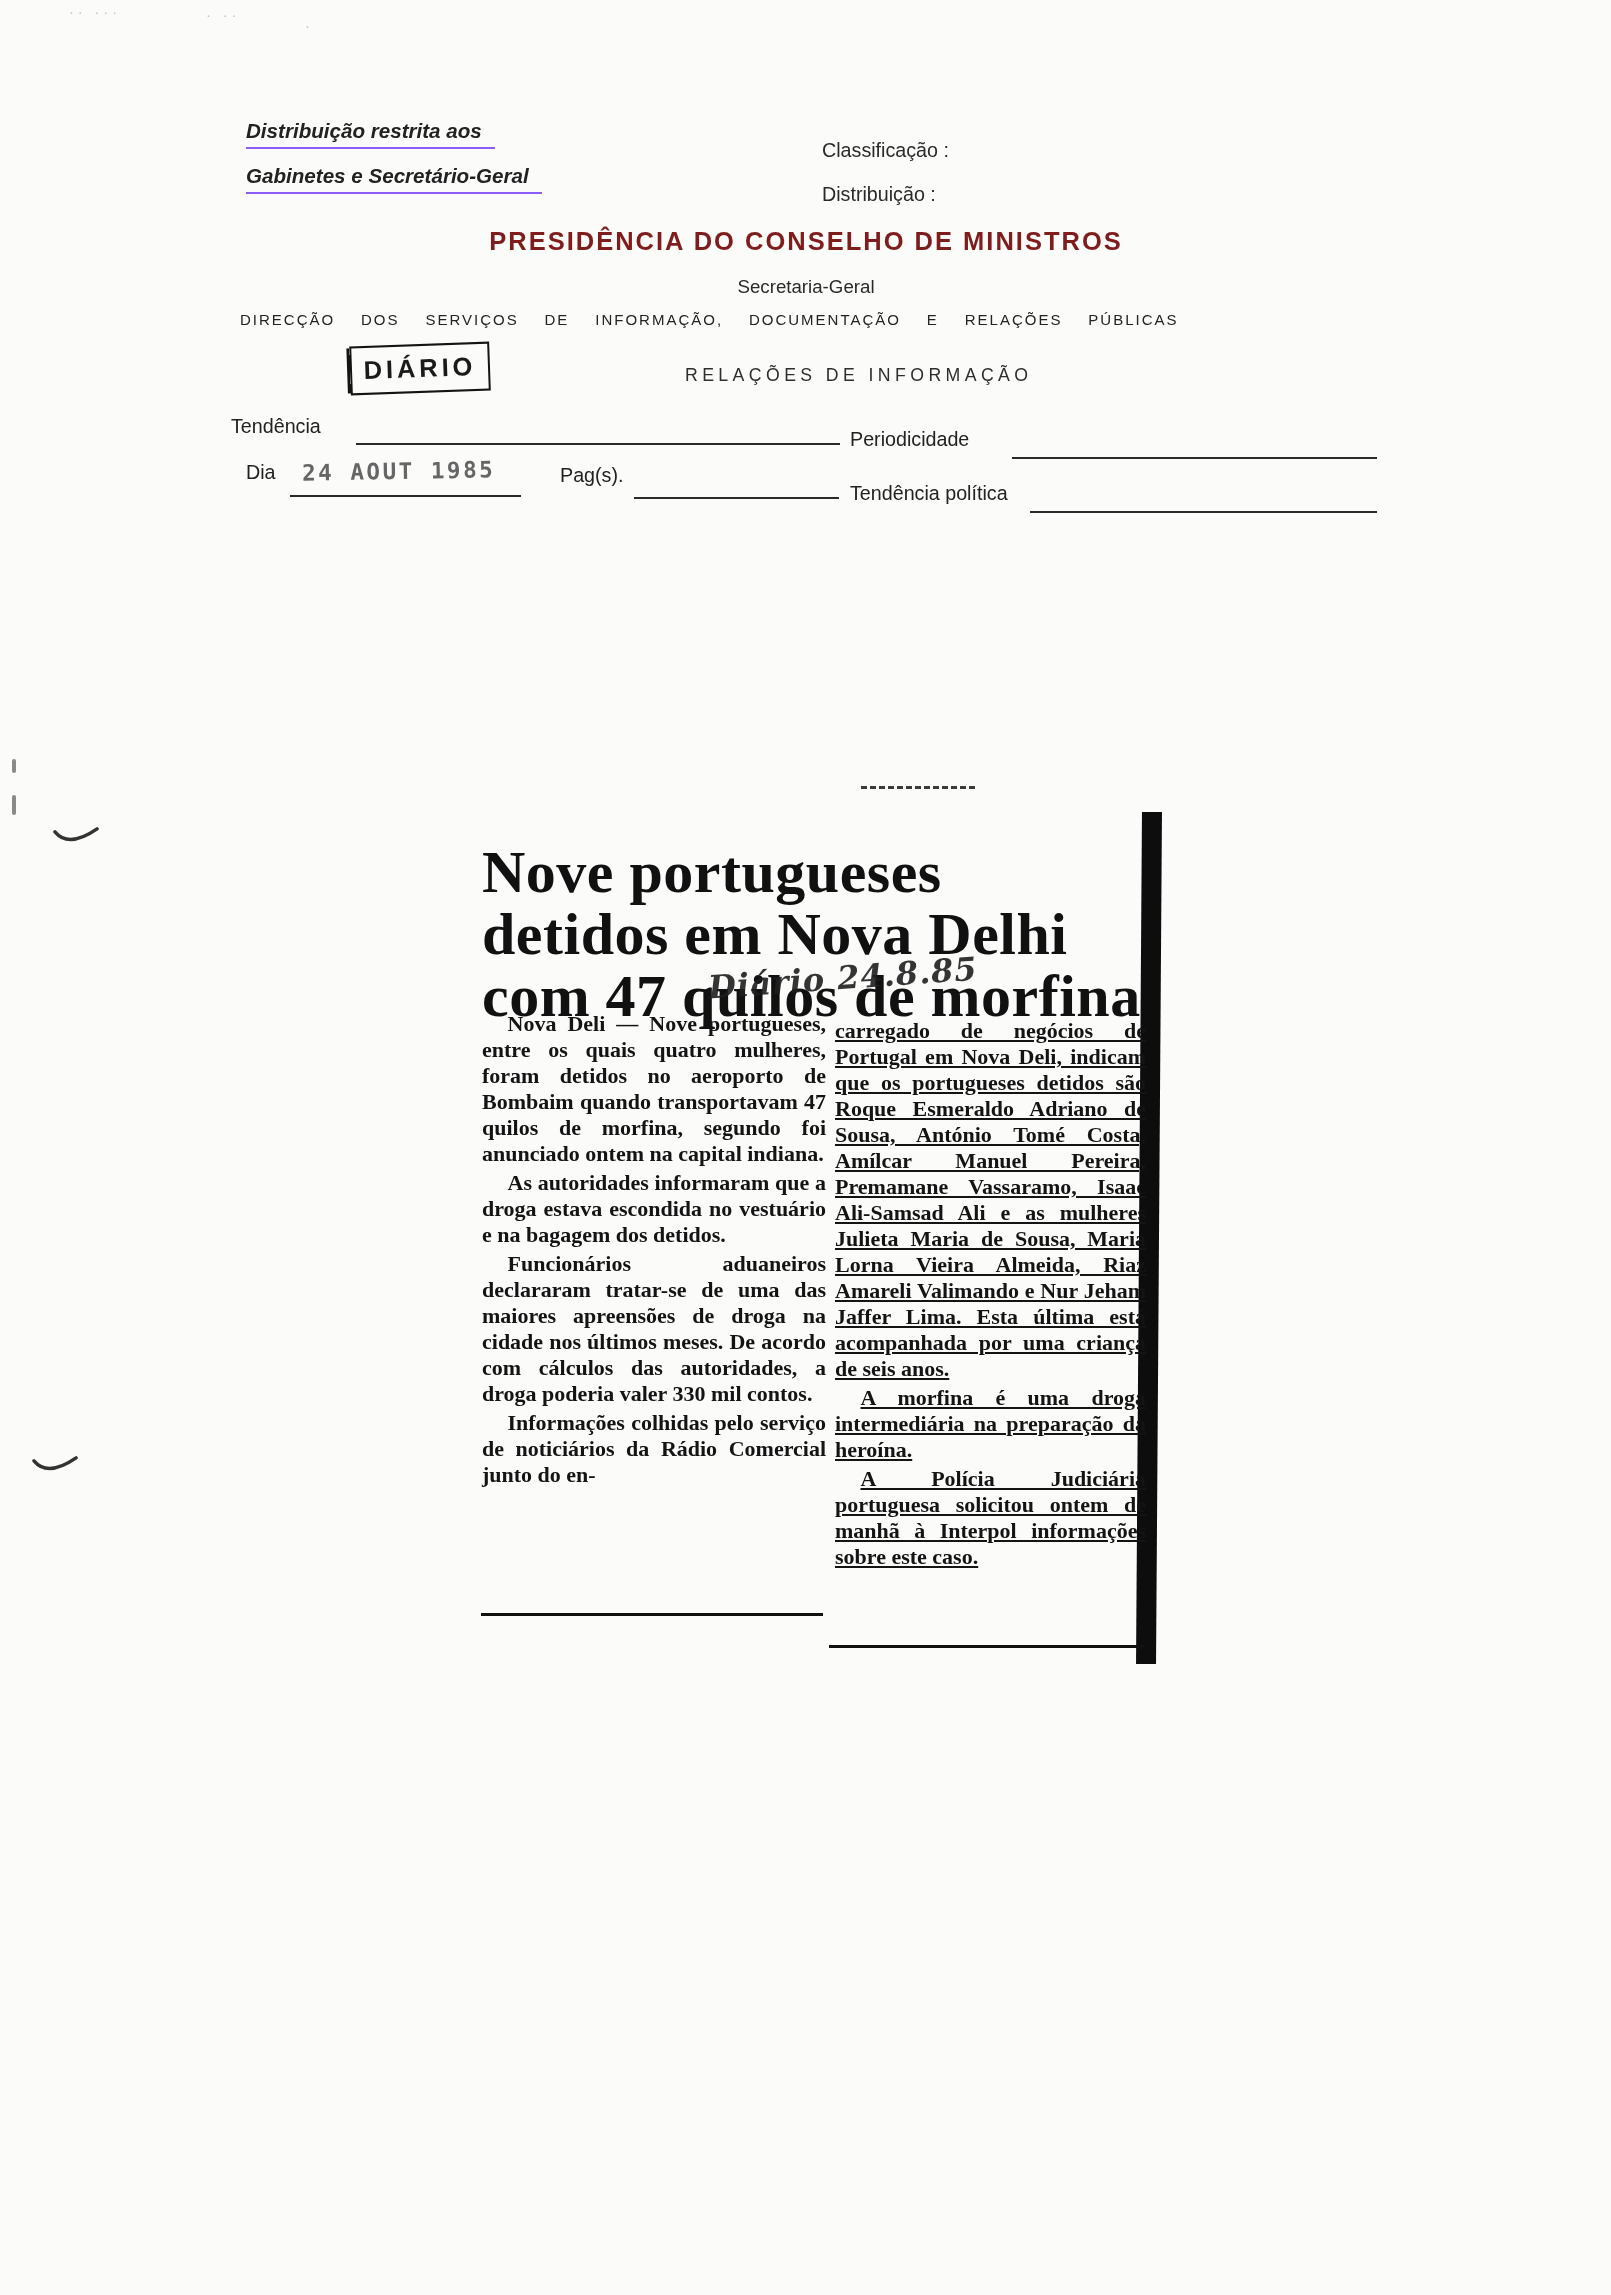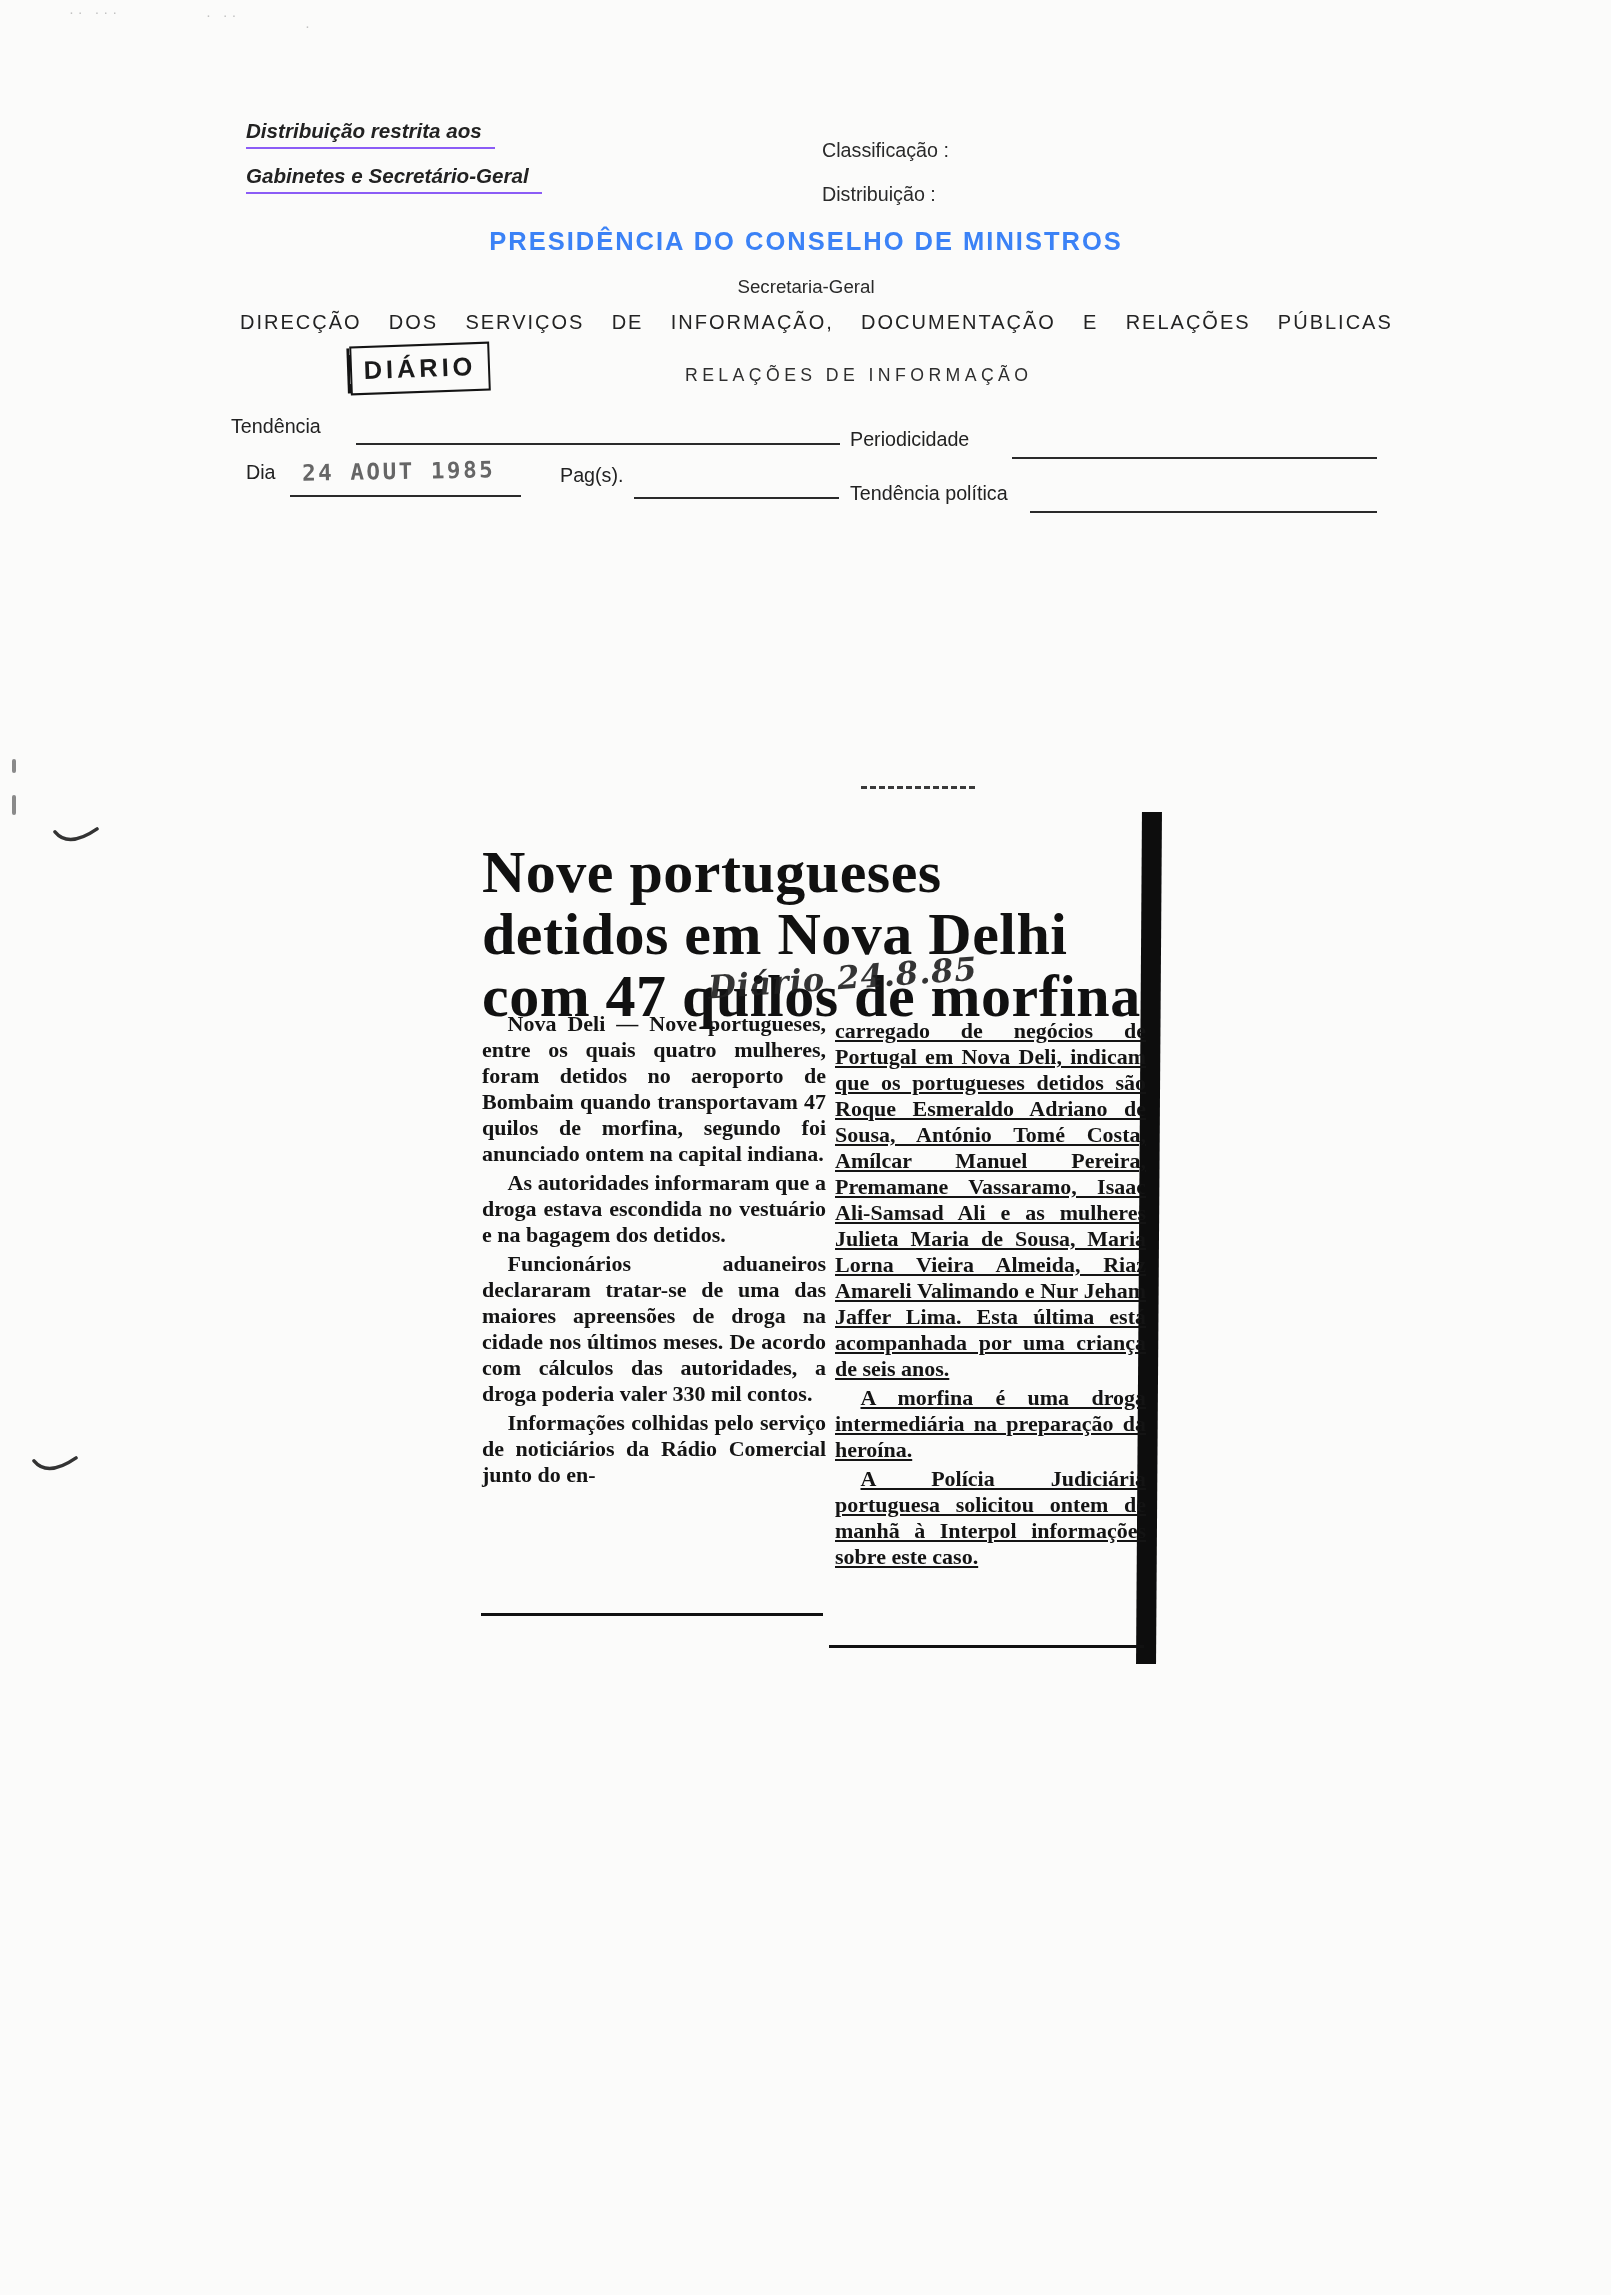--- a/index.html
+++ b/index.html
@@ -8,23 +8,23 @@
     font-family:"Liberation Sans",sans-serif;color:#1a1a1a;overflow:hidden;
   }
   .abs{position:absolute;}
 
   
   .restricted{left:246px;top:119px;font-style:italic;font-size:20.6px;font-weight:bold;color:#222;}
   .restricted .rline{display:inline-block;border-bottom:2px solid #8b5cf6;padding:0 12.8px 3.9px 0;margin-bottom:15px;}
   .class-label{left:822px;top:139px;font-size:19.7px;color:#2a2a2a;}
   .dist-label{left:822px;top:183px;font-size:19.7px;color:#2a2a2a;}
 
-  .org-title{left:0;top:227px;width:1612px;text-align:center;font-size:25.5px;font-weight:bold;letter-spacing:2px;color:#3b82f6;}
+  .org-title{left:0;top:227px;width:1612px;text-align:center;font-size:25.5px;font-weight:bold;letter-spacing:2px;color:#7f1d1d;}
   .org-subtitle{left:0;top:276px;width:1612px;text-align:center;font-size:18.7px;color:#2a2a2a;}
-  .direction-line{left:240px;top:311px;font-size:20px;letter-spacing:2px;word-spacing:19.7px;white-space:nowrap;color:#232323;}
+  .direction-line{left:240px;top:311px;font-size:15px;letter-spacing:2px;word-spacing:19.7px;white-space:nowrap;color:#232323;}
 
   .stamp-box{
     left:350px;top:344px;width:136px;height:45px;border:2.9px solid #141414;
     transform:rotate(-2deg);display:flex;align-items:center;justify-content:center;
     box-shadow:-4.9px 0 0 -2px #141414;
   }
   .stamp-box span{font-size:25.5px;font-weight:bold;letter-spacing:3.9px;color:#1b1b1b;}
   .division-line{left:685px;top:365px;font-size:17.7px;letter-spacing:4.4px;color:#2e2e2e;}
 
   .form-label{font-size:19.7px;color:#222;}

